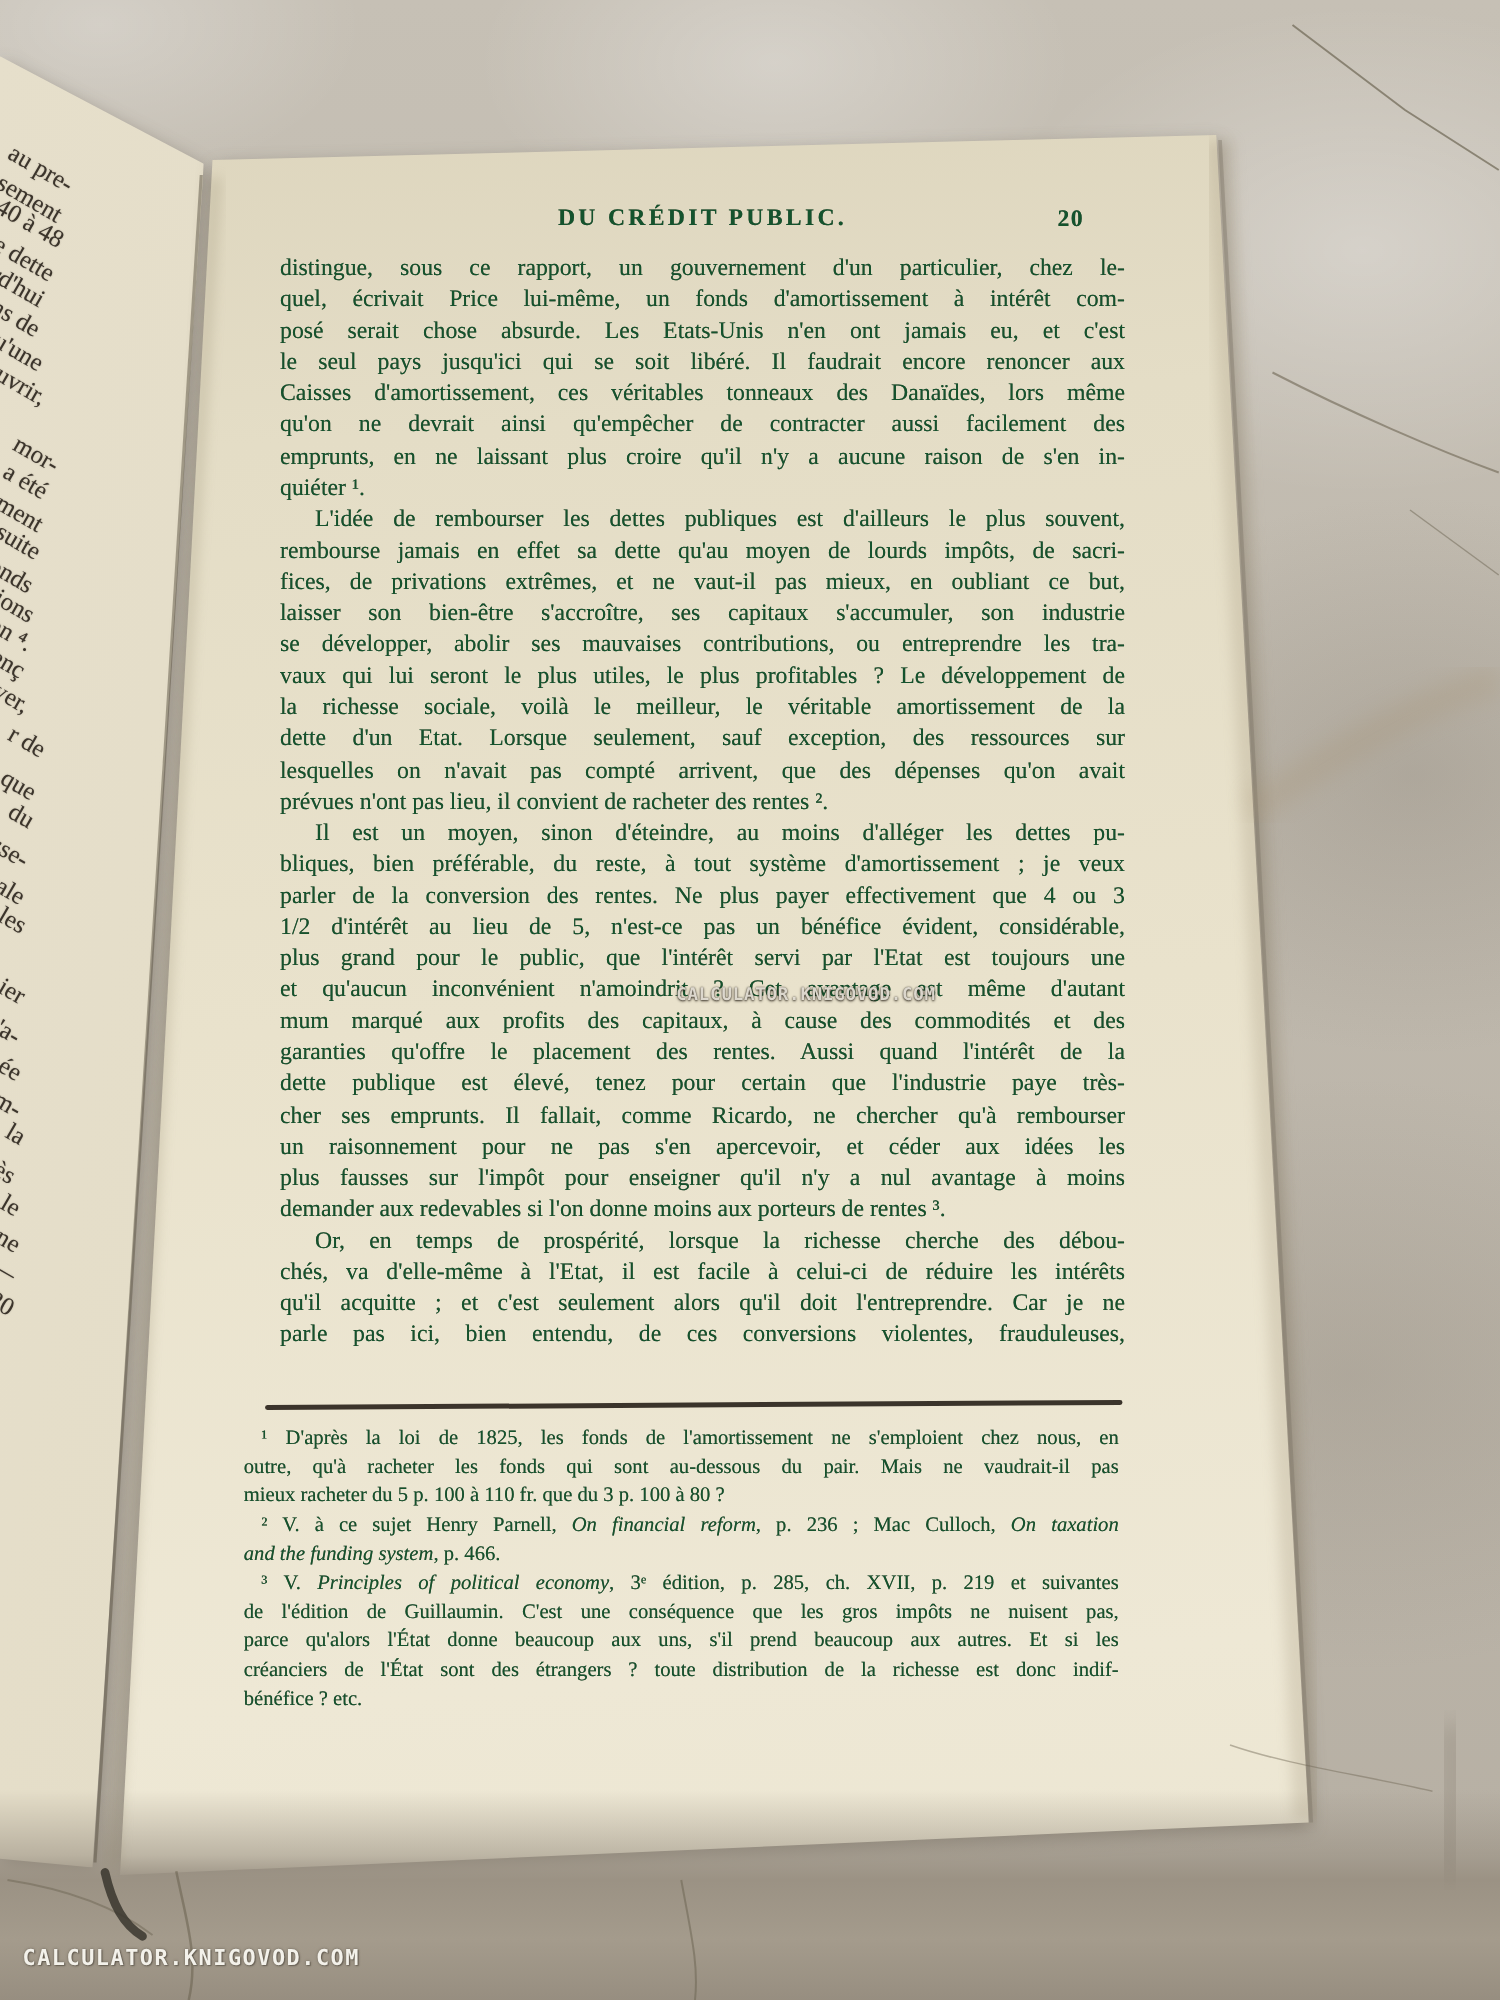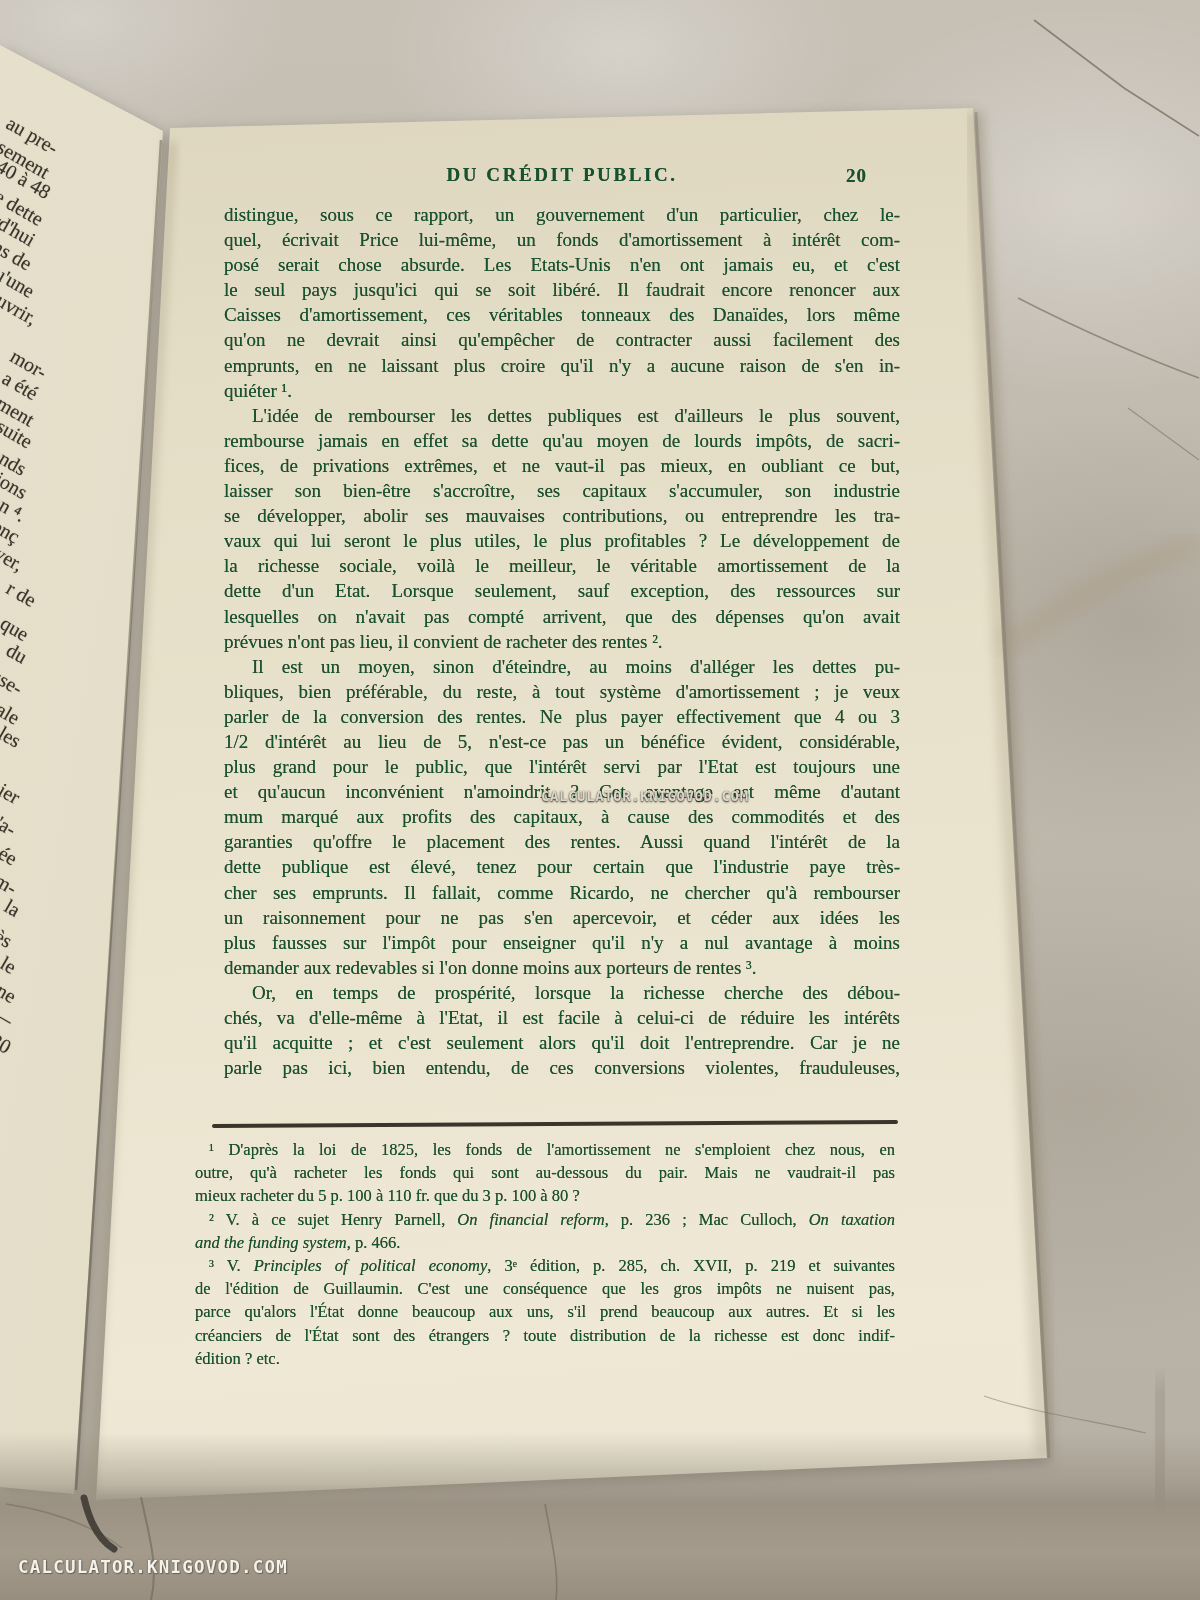--- a/index.html
+++ b/index.html
@@ -202,18 +202,18 @@
     </div>
     <div class="para">
       <div class="ln ln-first">² V. à ce sujet Henry Parnell, <i>On financial reform</i>, p. 236 ; Mac Culloch, <i>On taxation</i></div>
       <div class="ln ln-end"><i>and the funding system</i>, p. 466.</div>
     </div>
     <div class="para">
       <div class="ln ln-first">³ V. <i>Principles of political economy</i>, 3ᵉ édition, p. 285, ch. XVII, p. 219 et suivantes</div>
       <div class="ln">de l'édition de Guillaumin. C'est une conséquence que les gros impôts ne nuisent pas,</div>
       <div class="ln">parce qu'alors l'État donne beaucoup aux uns, s'il prend beaucoup aux autres. Et si les</div>
       <div class="ln">créanciers de l'État sont des étrangers ? toute distribution de la richesse est donc indif-</div>
-      <div class="ln ln-end">édition ? etc.</div>
+      <div class="ln ln-end">bénéfice ? etc.</div>
     </div>
   </div>
 
 <div class="abs wm wm-center">CALCULATOR.KNIGOVOD.COM</div>
 <div class="abs wm wm-bottom">CALCULATOR.KNIGOVOD.COM</div>
 
 </body></html>

